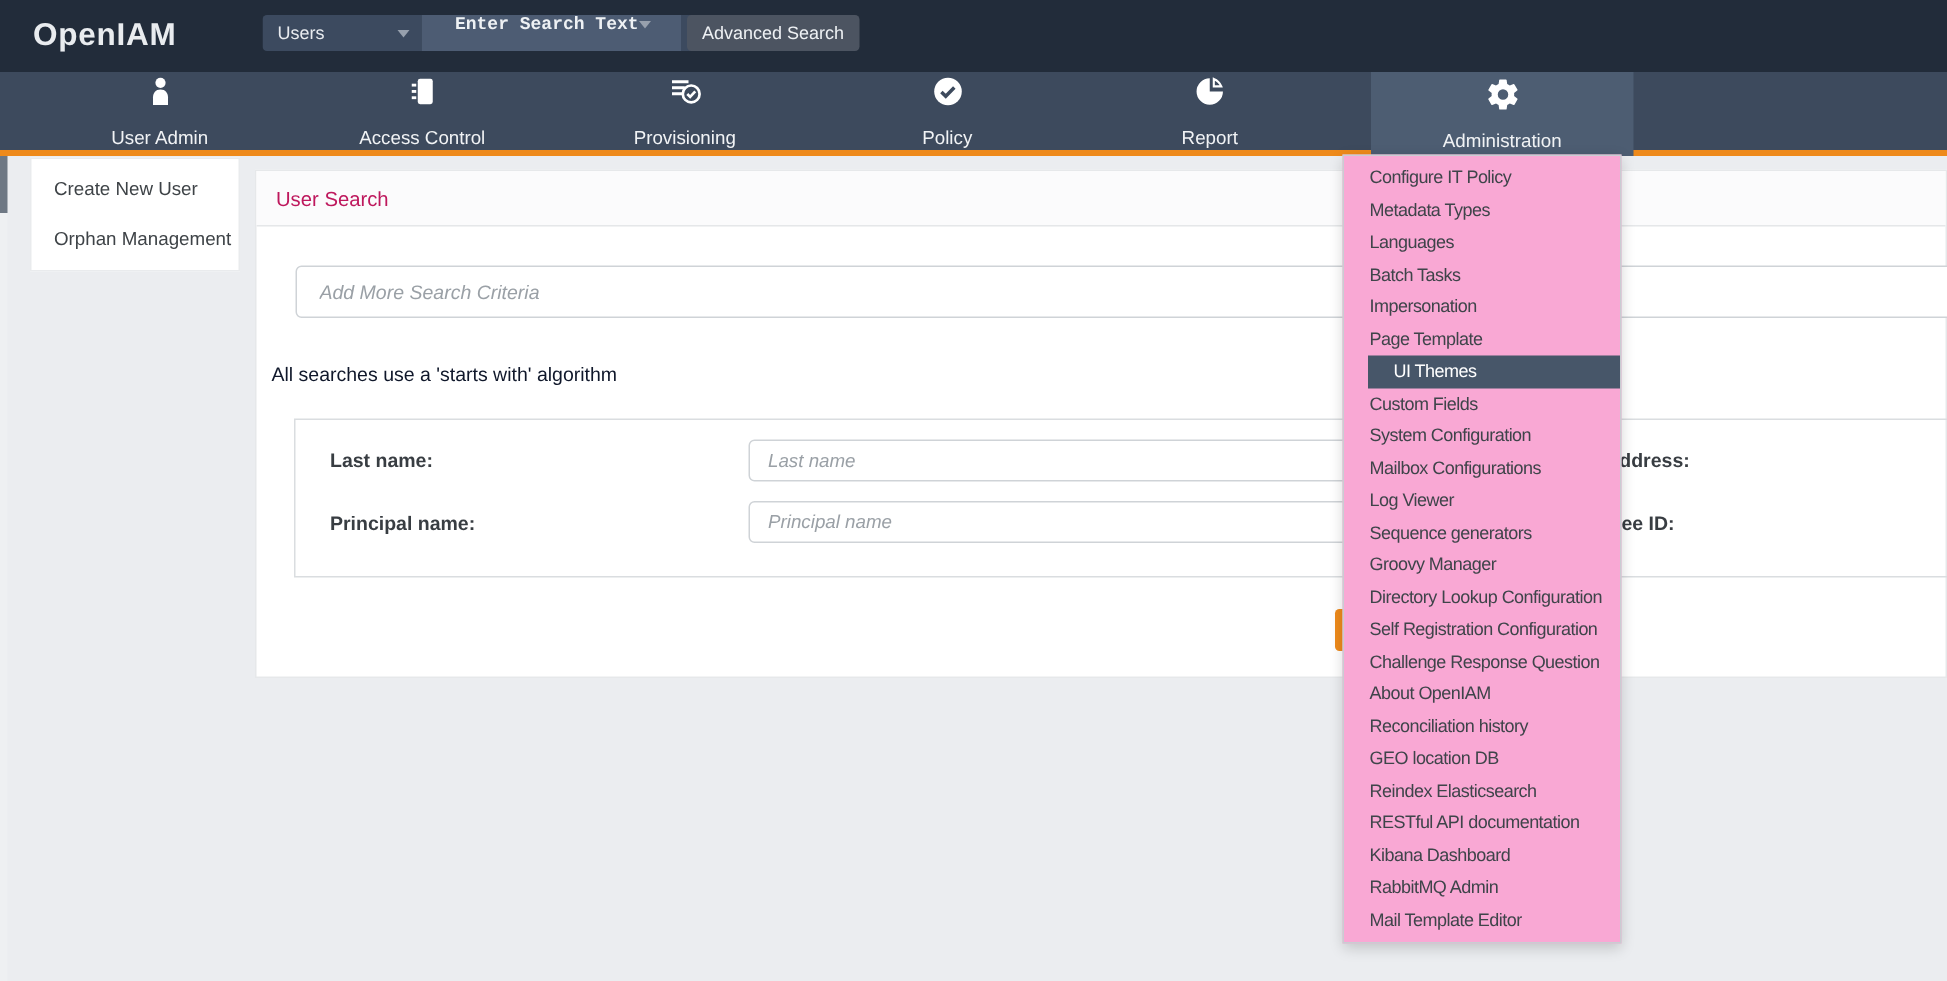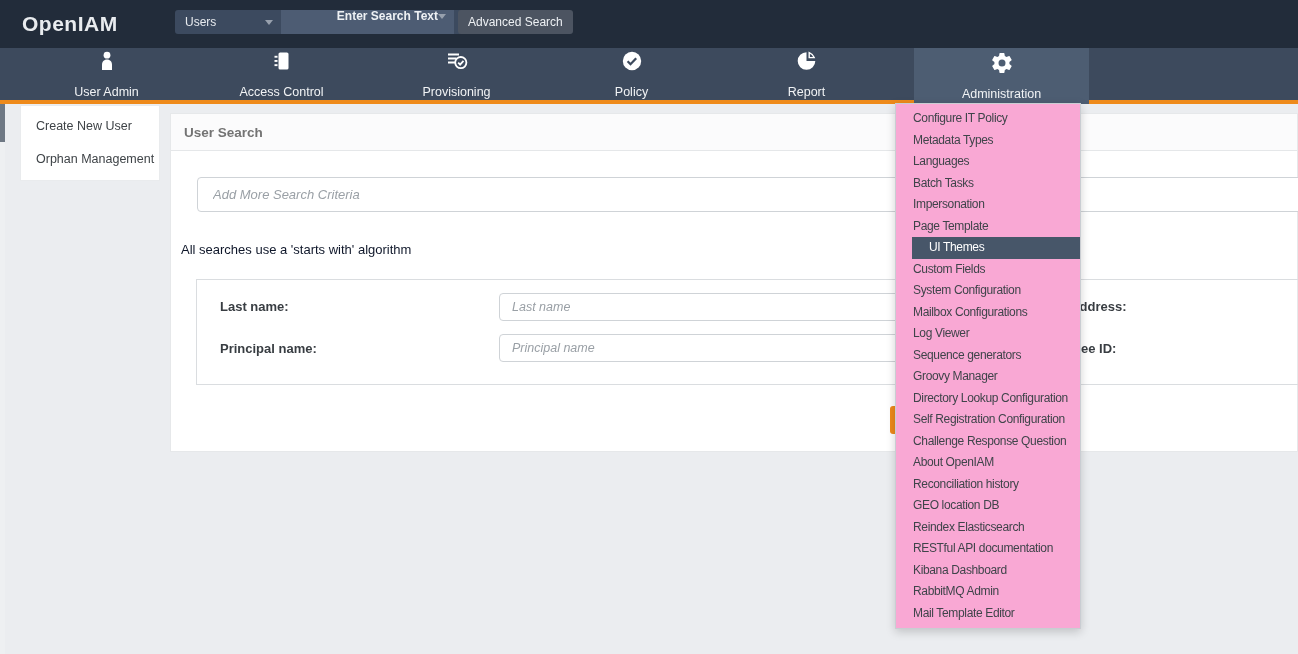--- a/index.html
+++ b/index.html
@@ -8,40 +8,40 @@
     background:var(--pagebg,#ebedf0);
     font-family:"Liberation Sans", sans-serif;
     -webkit-font-smoothing:antialiased;
   }
   
   .topbar{position:absolute;left:0;top:0;width:1298px;height:48px;background:var(--topbar,#222c3a);}
   .logo{position:absolute;left:22px;top:0;height:48px;display:flex;align-items:center;cursor:pointer;}
   .logo-text{color:#e9ecef;font-size:21px;font-weight:bold;letter-spacing:.5px;}
   .global-search{position:absolute;left:175px;top:10px;height:24px;display:flex;border-radius:3px;overflow:hidden;}
   .entity-select{width:88px;background:#3c4a5f;color:#e8ebef;font-size:12px;display:flex;align-items:center;padding:0 8px 0 10px;justify-content:space-between;cursor:pointer;}
-  .search-field{width:155px;background:#4d5c73;color:#eef1f4;font-size:12px;font-weight:bold;display:flex;align-items:center;padding:0 8px 12px 10px;justify-content:flex-end;cursor:text;}
+  .search-field{width:155px;background:#4d5c73;color:#eef1f4;font-size:12px;font-weight:bold;display:flex;align-items:center;padding:0 8px 12px 10px;justify-content:center;cursor:text;font-family:Liberation Mono, monospace;}
   .search-btn{width:30px;background:#3c4a5f;border:none;display:flex;align-items:center;justify-content:center;cursor:pointer;padding:0;}
   .chev{width:0;height:0;border-left:4px solid transparent;border-right:4px solid transparent;border-top:5px solid #97a0ad;display:inline-block;}
   .advanced{position:absolute;left:458px;top:10px;height:24px;padding:0 10px;background:#4c5461;color:#eef1f4;font-size:12px;border:none;border-radius:3px;cursor:pointer;font-family:inherit;}
   
   .nav{position:absolute;left:0;top:48px;width:1298px;height:52px;background:var(--nav,#3d4a5d);border-bottom:4px solid var(--accent,#ee8a1b);}
   .tab{position:absolute;top:0;height:52px;width:175px;display:flex;flex-direction:column;align-items:center;justify-content:center;gap:12px;cursor:pointer;color:#f1f3f5;}
   .tab .tab-label{font-size:12.5px;}
   .tab.active{height:56px;background:var(--navactive,#4d5d72);margin-left:20px;}
   .tab svg{display:block;}
   
   .v-scroll{position:absolute;left:0;top:104px;width:5px;height:550px;background:#eef0f2;}
   .v-thumb{position:absolute;left:0;top:0;width:5px;height:38px;background:#6e7884;}
   
   .sidebar{position:absolute;left:20px;top:105px;width:140px;background:#fff;border:1px solid #e9ebed;box-sizing:border-box;padding:4px 0;}
   .side-item{height:33px;line-height:33px;padding-left:15px;font-size:12.5px;color:#3e4347;cursor:pointer;white-space:nowrap;}
   
   .panel{position:absolute;left:170px;top:113px;width:1128px;height:339px;background:#fff;border:1px solid #e6e8ea;box-sizing:border-box;}
   .panel-header{position:absolute;left:0;top:0;width:100%;height:37px;background:#fbfbfc;border-bottom:1px solid #e5e7e9;box-sizing:border-box;}
-  .panel-title{position:absolute;left:13px;top:0;height:37px;line-height:37px;font-size:13.5px;font-weight:bold;color:#737373;}
+  .panel-title{position:absolute;left:13px;top:0;height:37px;line-height:37px;font-size:13.5px;font-weight:normal;color:#be185d;}
   .criteria-input{position:absolute;left:26px;top:63px;width:1140px;height:35px;border:1px solid #cfd3d7;border-radius:4px;box-sizing:border-box;padding:0 12px 0 15px;font-size:13px;color:#3c4146;font-family:inherit;background:#fff;}
   .criteria-input::placeholder{font-style:italic;color:#9aa0a6;}
   .note{position:absolute;left:10px;top:128px;font-size:13px;color:#0f172a;}
   .formbox{position:absolute;left:25px;top:165px;width:1145px;height:106px;border:1px solid #dadde0;box-sizing:border-box;}
   .f-label{position:absolute;height:29px;line-height:29px;font-size:13px;font-weight:bold;color:#383d42;white-space:nowrap;}
   .f-input{position:absolute;width:490px;height:28px;border:1px solid #cfd3d7;border-radius:4px;box-sizing:border-box;padding:0 12px;font-size:12.5px;color:#3c4146;font-family:inherit;background:#fff;}
   .f-input::placeholder{font-style:italic;color:#9aa0a6;}
   .search-button{position:absolute;left:719px;top:292px;width:120px;height:28px;background:var(--accent,#ee8a1b);border:none;border-radius:3px;cursor:pointer;z-index:1;}
   
   .dropdown{position:absolute;left:895px;top:103px;width:184px;background:#f9a8d4;border:1px solid #c9cdd2;box-shadow:0 3px 9px rgba(0,0,0,.18);padding:4px 0;z-index:10;}

